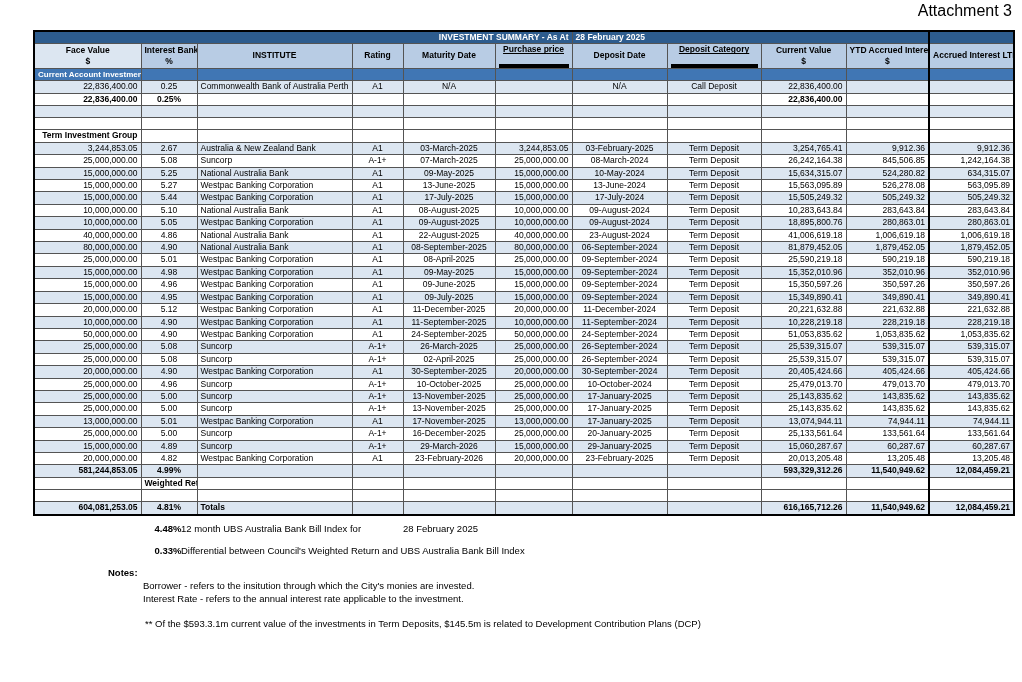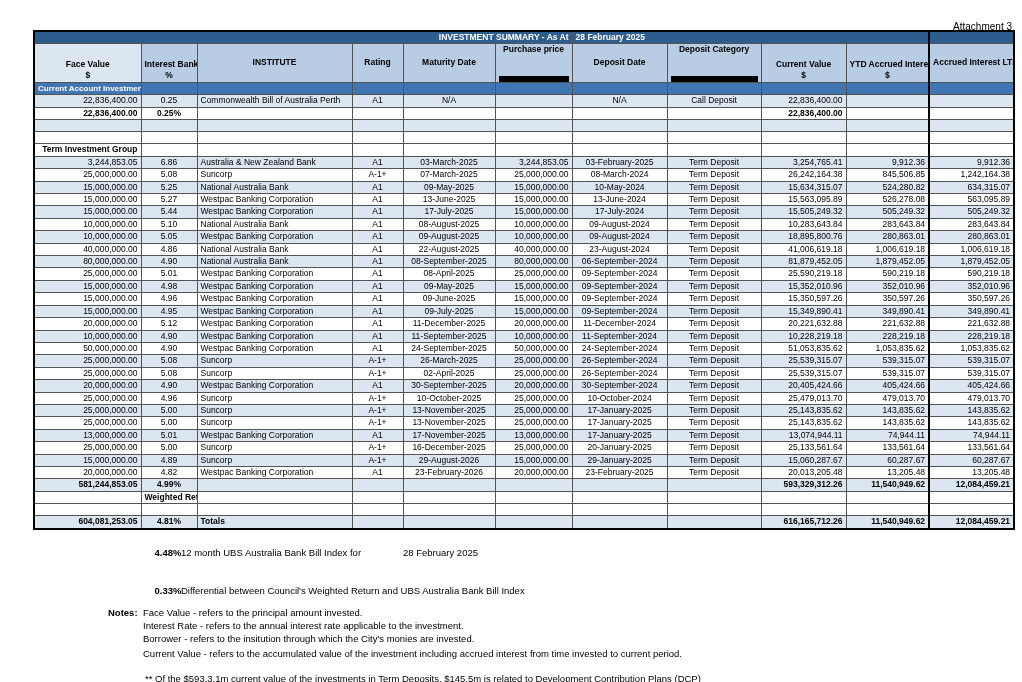--- a/index.html
+++ b/index.html
@@ -1,20 +1,20 @@
 <!DOCTYPE html>
 <html><head>
 <meta charset="utf-8">
 <style>
   html,body{margin:0;padding:0;}
   body{
     width:1022px;height:682px;overflow:hidden;background:#fff;color:#000;
     font-family:"Liberation Sans",sans-serif;position:relative;
   }
-  #attachment{position:absolute;top:21px;right:10px;font-size:10px;}
+  #attachment{position:absolute;top:2px;right:10px;font-size:16px;}
 
   table#inv{
     border-collapse:collapse;table-layout:fixed;width:980px;
     margin:30px 0 0 33px;border:2px solid #000;
   }
   #inv td{
     padding:0 3px;height:11.2px;line-height:11.4px;font-size:8.5px;
     overflow:hidden;white-space:nowrap;border:1px solid #545454;
   }
   .al{text-align:left}.ar{text-align:right}.ac{text-align:center}
@@ -27,21 +27,21 @@
   tr.row-title td.t-right{text-align:left;padding-left:5px;}
 
   tr.row-head td{
     background:#b8cce4;font-weight:bold;font-size:9px;height:60px;
     border:1px solid #17375d;vertical-align:middle;white-space:normal;
     line-height:10px;text-align:center;padding:2px;
   }
   tr.row-head td.first{background:#dce6f1;}
   tr.row-head td.vb{vertical-align:bottom;padding-bottom:4px;}
   tr.row-head td.vt{vertical-align:top;padding-top:2px;}
-  tr.row-head .u{display:block;border-bottom:6px solid #000000;padding-bottom:20px;}
+  tr.row-head .u{display:block;border-bottom:4px solid #000000;padding-bottom:8px;text-decoration:underline;}
   tr.row-head .sub{display:block;}
 
   tr.row-band td{background:#4076b4;border:1px solid #2d5c8e;height:8px;line-height:8px;padding:0 2px;}
   tr.row-band .lbl{color:#fff;font-weight:bold;font-size:8px;}
 
   tr.blue td{background:#dce6f1;}
   tr.bold td{font-weight:bold;}
   tr.row-ca-total td{border-bottom:1px solid #000;}
   tr.row-group td{font-weight:bold;}
   tr.row-total td{border-top:2px solid #000;border-bottom:2px solid #000;font-weight:bold;}
@@ -52,22 +52,22 @@
   tr.row-weighted td{height:21px;line-height:10px;white-space:normal;vertical-align:middle;}
   tr.row-weighted td.wlbl{font-weight:bold;text-align:center;}
   tr.gap5 td{height:4px;line-height:4px;font-size:1px;}
   tr.gap3 td{height:2px;line-height:2px;font-size:1px;}
   #inv td.ltd{border-left:2px solid #000;}
 
   .bench{position:relative;height:12px;margin-left:33px;font-size:9.5px;}
   .bench .rate{position:absolute;left:107px;width:56px;text-align:center;font-weight:bold;}
   .bench .btext{position:absolute;left:148px;}
   .bench .bdate{position:absolute;left:370px;}
-  #bench1{margin-top:17px;}
-  #bench2{margin-top:26px;}
+  #bench1{margin-top:7px;}
+  #bench2{margin-top:10px;}
 
   #notes{margin:9px 0 0 108px;font-size:9.5px;line-height:13px;}
   #notes .nrow{display:flex;}
   #notes .nlabel{font-weight:bold;width:35px;flex:0 0 35px;}
   #notes .nline{padding-left:35px;}
   #notes .nline.spaced{margin-top:2px;}
   #footnote{margin:13px 0 0 145px;font-size:9.5px;}
 </style>
 </head>
 <body>
@@ -142,21 +142,21 @@
         <td class="ar"></td>
         <td class="ac"></td>
         <td class="ac"></td>
         <td class="ar"></td>
         <td class="ar"></td>
         <td class="ar ltd"></td>
       </tr>
       <tr class="blue">
         <td class="ar">22,836,400.00</td>
         <td class="ac">0.25</td>
-        <td class="al">Commonwealth Bill of Australia Perth</td>
+        <td class="al">Commonwealth Bank of Australia Perth</td>
         <td class="ac">A1</td>
         <td class="ac">N/A</td>
         <td class="ar"></td>
         <td class="ac">N/A</td>
         <td class="ac">Call Deposit</td>
         <td class="ar">22,836,400.00</td>
         <td class="ar"></td>
         <td class="ar ltd"></td>
       </tr>
       <tr class="bold row-ca-total">
@@ -206,21 +206,21 @@
         <td class="ac"></td>
         <td class="ar"></td>
         <td class="ac"></td>
         <td class="ac"></td>
         <td class="ar"></td>
         <td class="ar"></td>
         <td class="ar ltd"></td>
       </tr>
       <tr class="blue">
         <td class="ar">3,244,853.05</td>
-        <td class="ac">6.86</td>
+        <td class="ac">2.67</td>
         <td class="al">Australia &amp; New Zealand Bank</td>
         <td class="ac">A1</td>
         <td class="ac">03-March-2025</td>
         <td class="ar">3,244,853.05</td>
         <td class="ac">03-February-2025</td>
         <td class="ac">Term Deposit</td>
         <td class="ar">3,254,765.41</td>
         <td class="ar">9,912.36</td>
         <td class="ar ltd">9,912.36</td>
       </tr>
@@ -521,21 +521,21 @@
         <td class="ac">Term Deposit</td>
         <td class="ar">25,133,561.64</td>
         <td class="ar">133,561.64</td>
         <td class="ar ltd">133,561.64</td>
       </tr>
       <tr class="blue">
         <td class="ar">15,000,000.00</td>
         <td class="ac">4.89</td>
         <td class="al">Suncorp</td>
         <td class="ac">A-1+</td>
-        <td class="ac">29-August-2026</td>
+        <td class="ac">29-March-2026</td>
         <td class="ar">15,000,000.00</td>
         <td class="ac">29-January-2025</td>
         <td class="ac">Term Deposit</td>
         <td class="ar">15,060,287.67</td>
         <td class="ar">60,287.67</td>
         <td class="ar ltd">60,287.67</td>
       </tr>
       <tr>
         <td class="ar">20,000,000.00</td>
         <td class="ac">4.82</td>
@@ -610,19 +610,17 @@
   <span class="bdate">28 February 2025</span>
 </div>
 <div class="bench" id="bench2">
   <span class="rate">0.33%</span>
   <span class="btext">Differential between Council's Weighted Return and  UBS Australia Bank Bill Index</span>
 </div>
 
 <div id="notes">
   <div class="nrow">
     <span class="nlabel">Notes:</span>
-    <span>Face Value - refers to the principal amount invested.</span>
   </div>
+  <div class="nline">Borrower - refers to the insitution through which the City's monies are invested.</div>
   <div class="nline">Interest Rate - refers to the annual interest rate applicable to the investment.</div>
-  <div class="nline">Borrower - refers to the insitution through which the City's monies are invested.</div>
-  <div class="nline spaced">Current Value - refers to the accumulated value of the investment including accrued interest from time invested to current period.</div>
 </div>
 <div id="footnote">** Of the $593.3.1m current value of the investments in Term Deposits, $145.5m is related to Development Contribution Plans (DCP)</div>
 
 </body></html>

